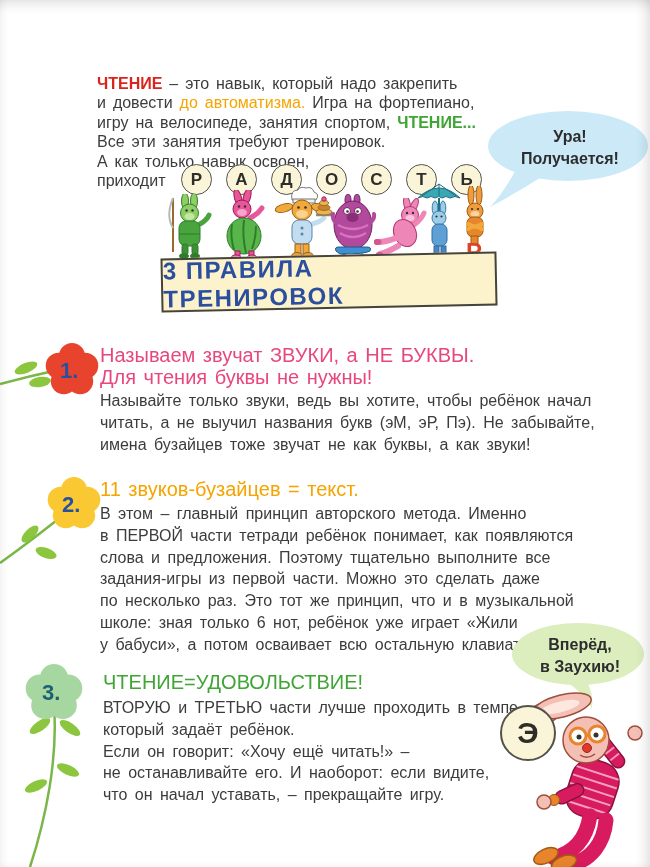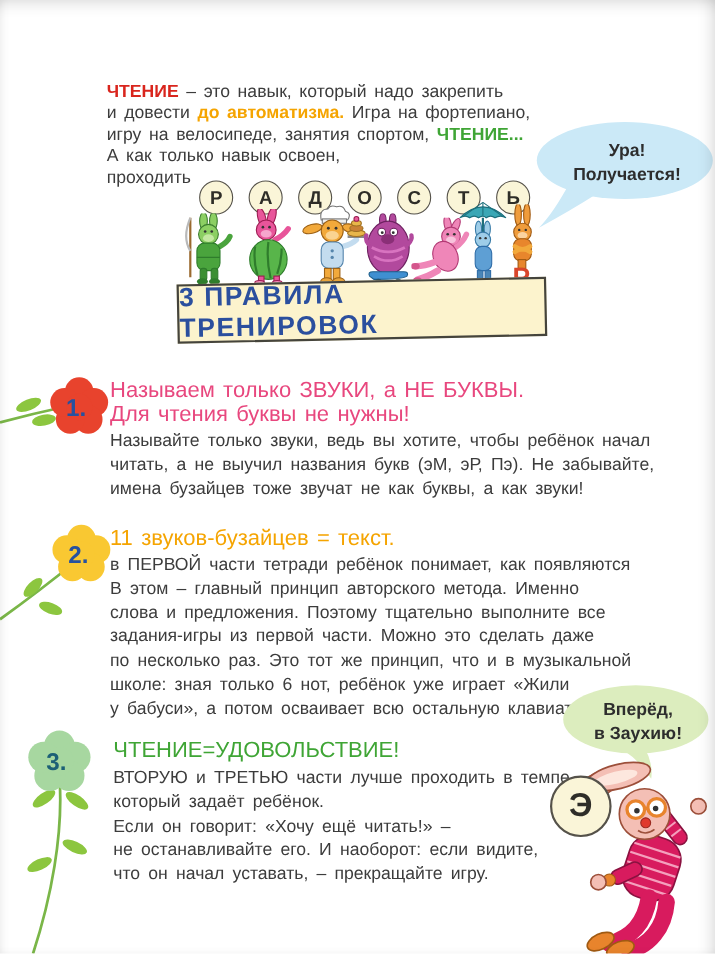--- a/index.html
+++ b/index.html
@@ -13,21 +13,21 @@
                inset -16px 0 16px -16px rgba(0,0,0,.20),
                inset 10px 0 10px -10px rgba(0,0,0,.10),
                inset 0 -8px 10px -10px rgba(0,0,0,.10);
   }
   .abs{position:absolute;}
   .tline{white-space:nowrap;}
 
   
   .intro{left:97px;top:74px;font-size:16px;line-height:19.4px;word-spacing:2.5px;}
   .seg-red{color:var(--red);font-weight:bold;}
-  .seg-orange{color:var(--orange);font-weight:bold;}
+  .seg-orange{color:var(--orange);font-weight:normal;}
   .seg-green{color:var(--green);font-weight:bold;}
 
   
   .letters-row{left:181px;top:164px;display:flex;gap:14px;}
   .letter-circle{
     width:31px;height:31px;border-radius:50%;background:var(--circle-bg);
     border:1.5px solid #55524a;box-sizing:border-box;display:flex;align-items:center;justify-content:center;
     font-size:17px;font-weight:bold;color:#2e2d28;
   }
 
@@ -72,22 +72,23 @@
 </head>
 <body>
 
 <div class="page">
 
   
   <div class="abs intro">
       <div class="tline"><span class="seg-red">ЧТЕНИЕ</span><span> – это навык, который надо закрепить</span></div>
       <div class="tline"><span>и довести </span><span class="seg-orange">до автоматизма.</span><span> Игра на фортепиано,</span></div>
       <div class="tline"><span>игру на велосипеде, занятия спортом, </span><span class="seg-green">ЧТЕНИЕ...</span></div>
+      <div class="tline"><span>Все эти занятия требуют тренировок.</span></div>
       <div class="tline"><span>А как только навык освоен,</span></div>
-      <div class="tline"><span>проходить</span></div>
+      <div class="tline"><span>приходит</span></div>
     </div>
 
   
   <svg class="abs" style="left:478px;top:104px;" width="172" height="112" viewBox="0 0 172 112">
     <path class="bubble-fill-blue" d="M40 62 Q 25 90 12 103 Q 40 88 65 72 Z"></path>
     <ellipse class="bubble-fill-blue" cx="90" cy="42" rx="80" ry="35"></ellipse>
     <text class="bubble-text" x="92" y="38">Ура!</text>
     <text class="bubble-text" x="92" y="60">Получается!</text>
   </svg>
 
@@ -241,21 +242,21 @@
       <ellipse class="leaf" cx="40" cy="52" rx="11" ry="5" transform="rotate(-10 40 52)"></ellipse>
       <circle class="petal-red" cx="72" cy="26" r="13"></circle>
       <circle class="petal-red" cx="85.3" cy="35.7" r="13"></circle>
       <circle class="petal-red" cx="80.2" cy="51.3" r="13"></circle>
       <circle class="petal-red" cx="63.8" cy="51.3" r="13"></circle>
       <circle class="petal-red" cx="58.7" cy="35.7" r="13"></circle>
       <circle class="petal-red" cx="72" cy="40" r="12"></circle>
       <text class="fnum fnum-blue" x="60" y="48">1.</text>
     </svg>
     <div class="abs heading" style="left:100px;top:344px;">
-        <div class="tline"><span>Называем только ЗВУКИ, а НЕ БУКВЫ.</span></div>
+        <div class="tline"><span>Называем звучат ЗВУКИ, а НЕ БУКВЫ.</span></div>
         <div class="tline"><span>Для чтения буквы не нужны!</span></div>
       </div>
     <div class="abs rbody" style="left:100px;top:390px;">
         <div class="tline"><span>Называйте только звуки, ведь вы хотите, чтобы ребёнок начал</span></div>
         <div class="tline"><span>читать, а не выучил названия букв (эМ, эР, Пэ). Не забывайте,</span></div>
         <div class="tline"><span>имена бузайцев тоже звучат не как буквы, а как звуки!</span></div>
       </div>
   </section>
 
   
@@ -269,22 +270,22 @@
       <circle class="petal-yellow" cx="82.2" cy="55.3" r="13"></circle>
       <circle class="petal-yellow" cx="65.8" cy="55.3" r="13"></circle>
       <circle class="petal-yellow" cx="60.7" cy="39.7" r="13"></circle>
       <circle class="petal-yellow" cx="74" cy="44" r="12"></circle>
       <text class="fnum fnum-blue" x="62" y="52">2.</text>
     </svg>
     <div class="abs heading" style="left:100px;top:478px;text-align:right;">
         <div class="tline"><span>11 звуков-бузайцев = текст.</span></div>
       </div>
     <div class="abs rbody" style="left:100px;top:503px;">
+        <div class="tline"><span>В этом – главный принцип авторского метода. Именно</span></div>
         <div class="tline"><span>в ПЕРВОЙ части тетради ребёнок понимает, как появляются</span></div>
-        <div class="tline"><span>В этом – главный принцип авторского метода. Именно</span></div>
         <div class="tline"><span>слова и предложения. Поэтому тщательно выполните все</span></div>
         <div class="tline"><span>задания-игры из первой части. Можно это сделать даже</span></div>
         <div class="tline"><span>по несколько раз. Это тот же принцип, что и в музыкальной</span></div>
         <div class="tline"><span>школе: зная только 6 нот, ребёнок уже играет «Жили</span></div>
         <div class="tline"><span>у бабуси», а потом осваивает всю остальную клавиатуру.</span></div>
       </div>
   </section>
 
   
   <section class="rule rule-3">

